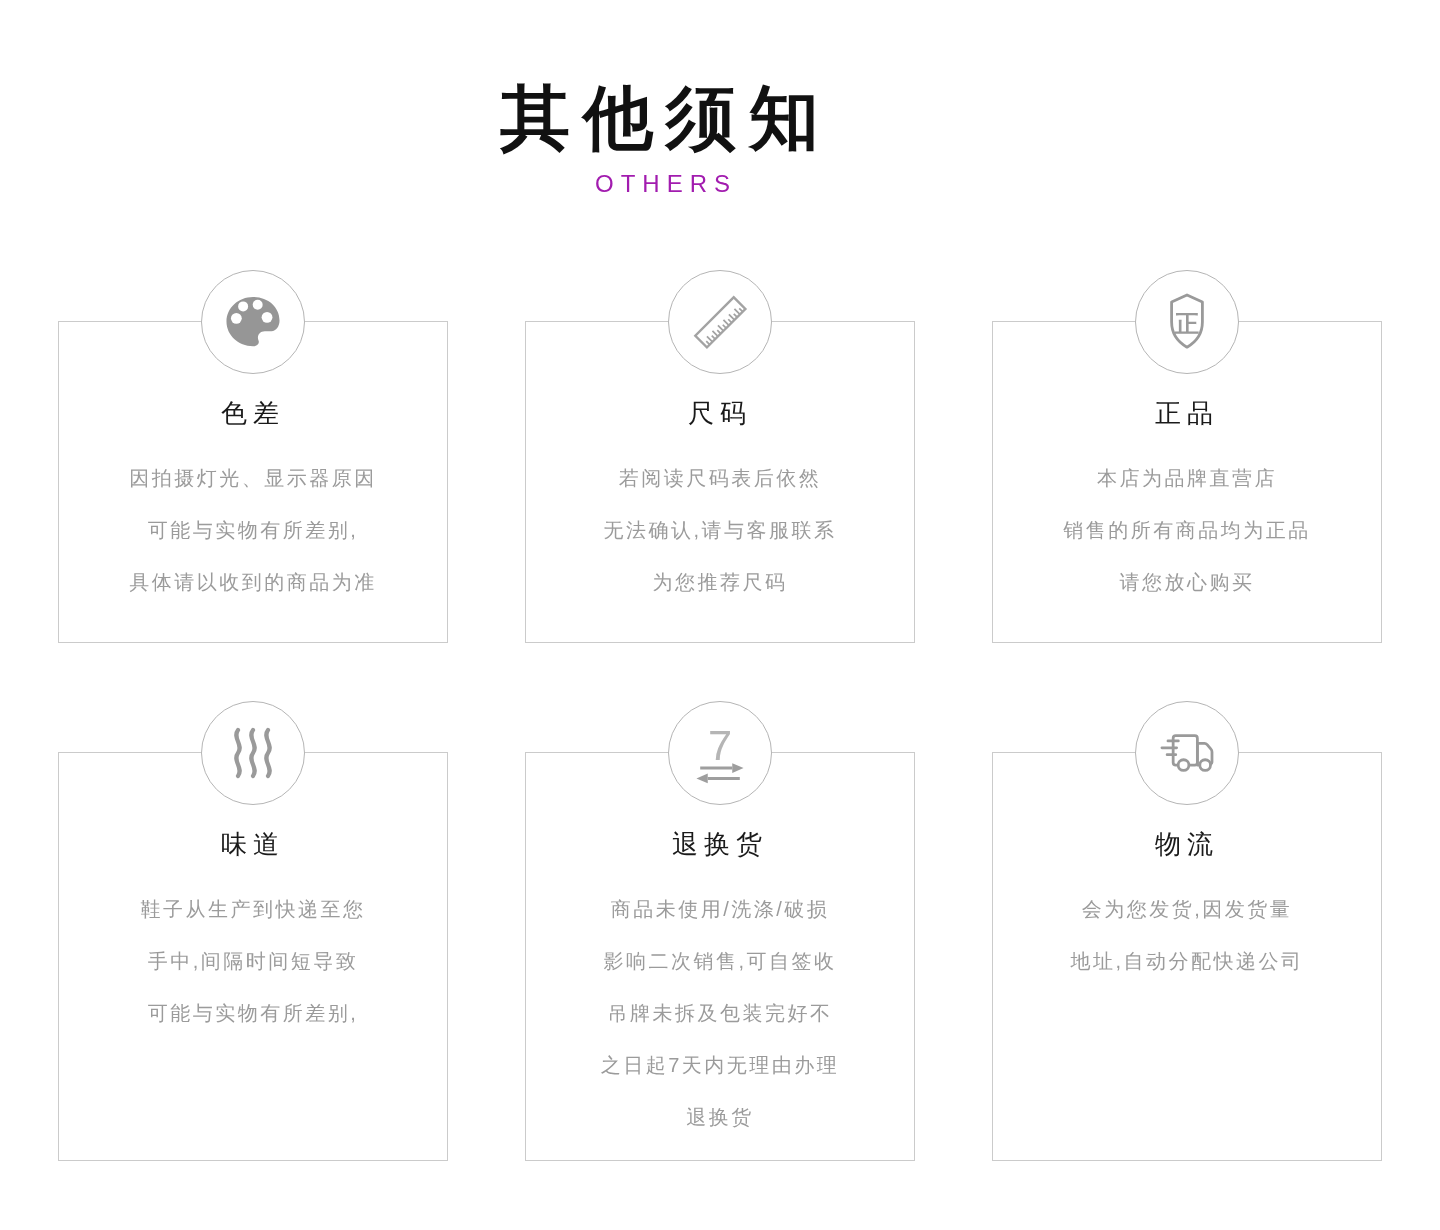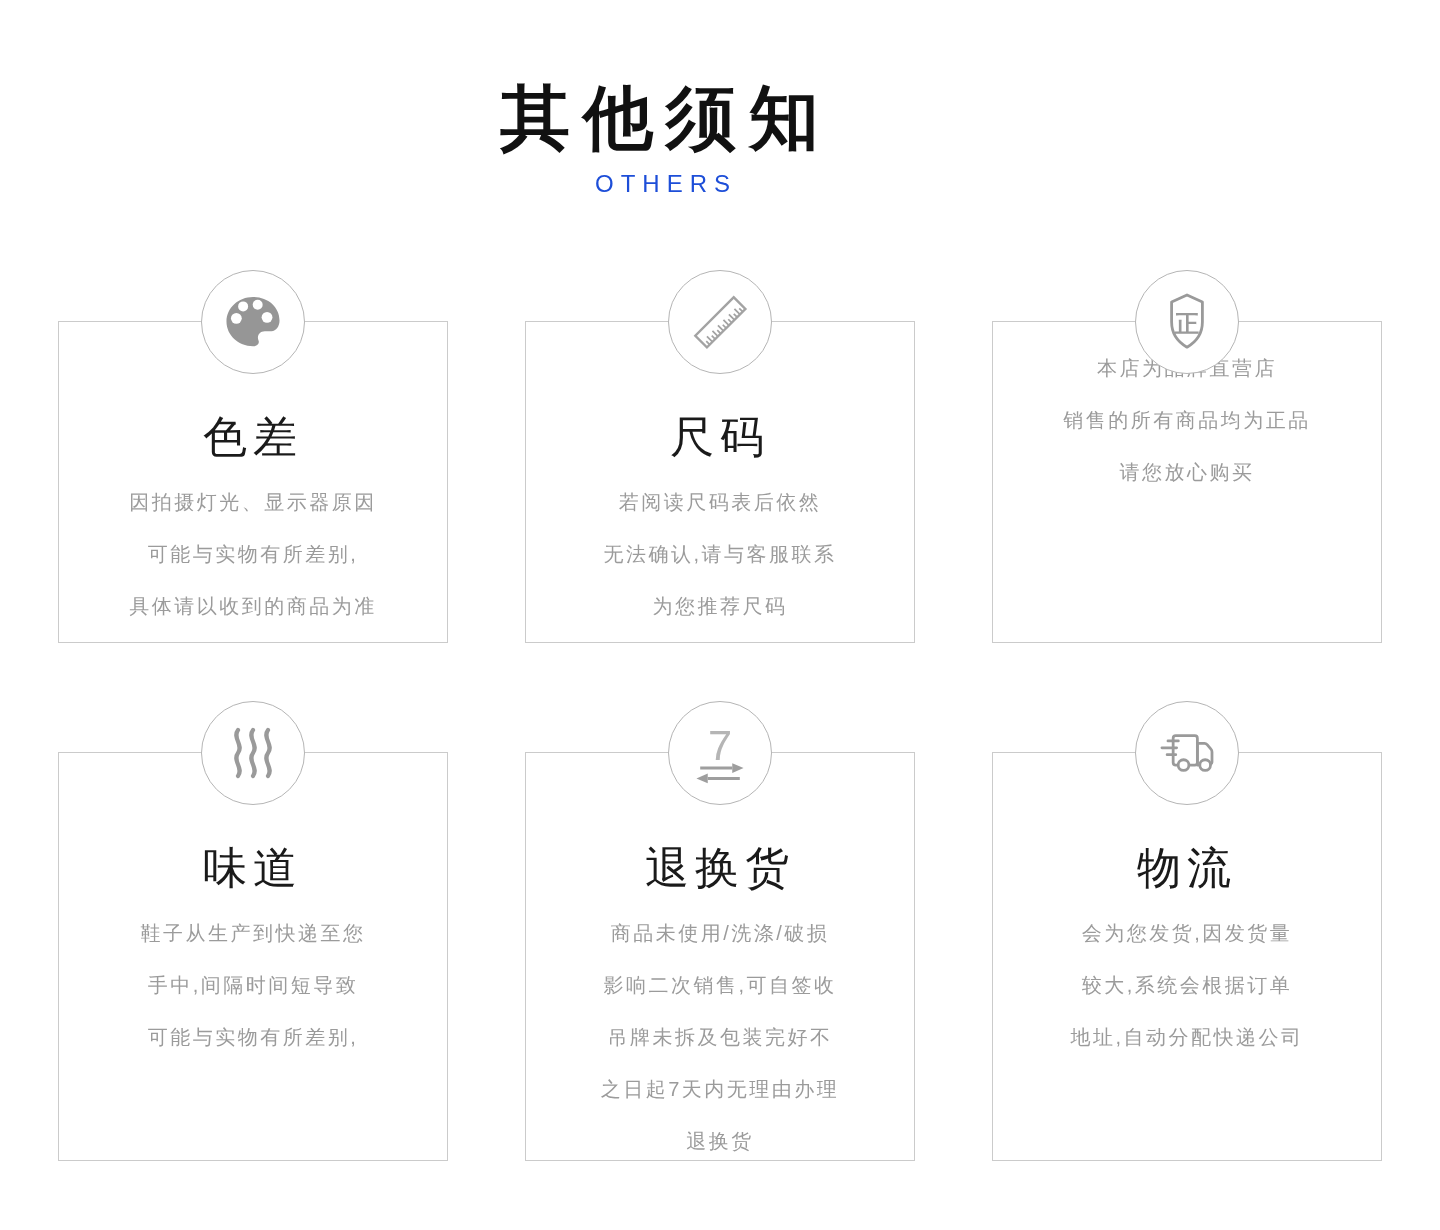--- a/index.html
+++ b/index.html
@@ -15,21 +15,21 @@
     margin-top:80px;
     font-size:70px; line-height:76px;
     font-weight:700;
     color:#111111;
     letter-spacing:13px;
   }
   .page-subtitle {
     margin-top:14px;
     font-size:24px; line-height:28px;
     font-weight:400;
-    color:#1d4ed8;
+    color:#a21caf;
     letter-spacing:7px;
   }
   .row { position:absolute; left:58px; display:flex; column-gap:77px; }
   .row-1 { top:321px; }
   .row-2 { top:752px; }
   .card {
     position:relative;
     width:390px;
     box-sizing:border-box;
     border:1.5px solid #cbcbcb;
@@ -44,22 +44,22 @@
     transform:translateX(-50%);
     width:104px; height:104px;
     box-sizing:border-box;
     border-radius:50%;
     background:#ffffff;
     border:1.5px solid #b5b5b5;
     display:flex; align-items:center; justify-content:center;
   }
   .icon-circle svg { display:block; }
   .card-title {
-    margin-top:96px;
-    font-size:44px; line-height:38px;
+    margin-top:72px;
+    font-size:26px; line-height:38px;
     font-weight:500;
     color:#1a1a1a;
     letter-spacing:6px;
   }
   .card-body {
     margin-top:20px;
     font-size:20px; line-height:52px;
     color:#9b9b9b;
     letter-spacing:2.5px;
   }
@@ -109,20 +109,21 @@
     </div>
   </div>
 
   <div class="card">
     <span class="icon-circle">
       <svg width="56" height="60" viewBox="0 0 60 62">
         <path d="M30 2 L46.5 9.5 V31 C46.5 43.5 39.5 52.5 30 58 C20.5 52.5 13.5 43.5 13.5 31 V9.5 Z" fill="none" stroke="#9a9a9a" stroke-width="3" stroke-linejoin="round"></path>
         <text x="30" y="42" text-anchor="middle" font-size="26" font-weight="600" fill="#9a9a9a">正</text>
       </svg>
     </span>
+    <div class="card-title">正品</div>
     <div class="card-body">
       <div>本店为品牌直营店</div>
       <div>销售的所有商品均为正品</div>
       <div>请您放心购买</div>
     </div>
   </div>
 
 </div>
 
 <div class="row row-2">
@@ -173,18 +174,17 @@
           <rect x="21" y="7" width="28" height="34" rx="3"></rect>
           <path d="M49 16 h8.2 c1.2 0 2.3 .5 3.1 1.4 l4.4 5.2 c.8 .9 1.2 2 1.2 3.2 V37 c0 2.2 -1.8 4 -4 4 H49 z" stroke-linejoin="round"></path>
           <circle cx="33" cy="41" r="6.2" fill="#ffffff"></circle>
           <circle cx="58" cy="41" r="6.2" fill="#ffffff"></circle>
         </g>
       </svg>
     </span>
     <div class="card-title">物流</div>
     <div class="card-body">
       <div>会为您发货,因发货量</div>
-      <div>较大,系统会根据订单</div>
       <div>地址,自动分配快递公司</div>
     </div>
   </div>
 
 </div>
 
 </body></html>

